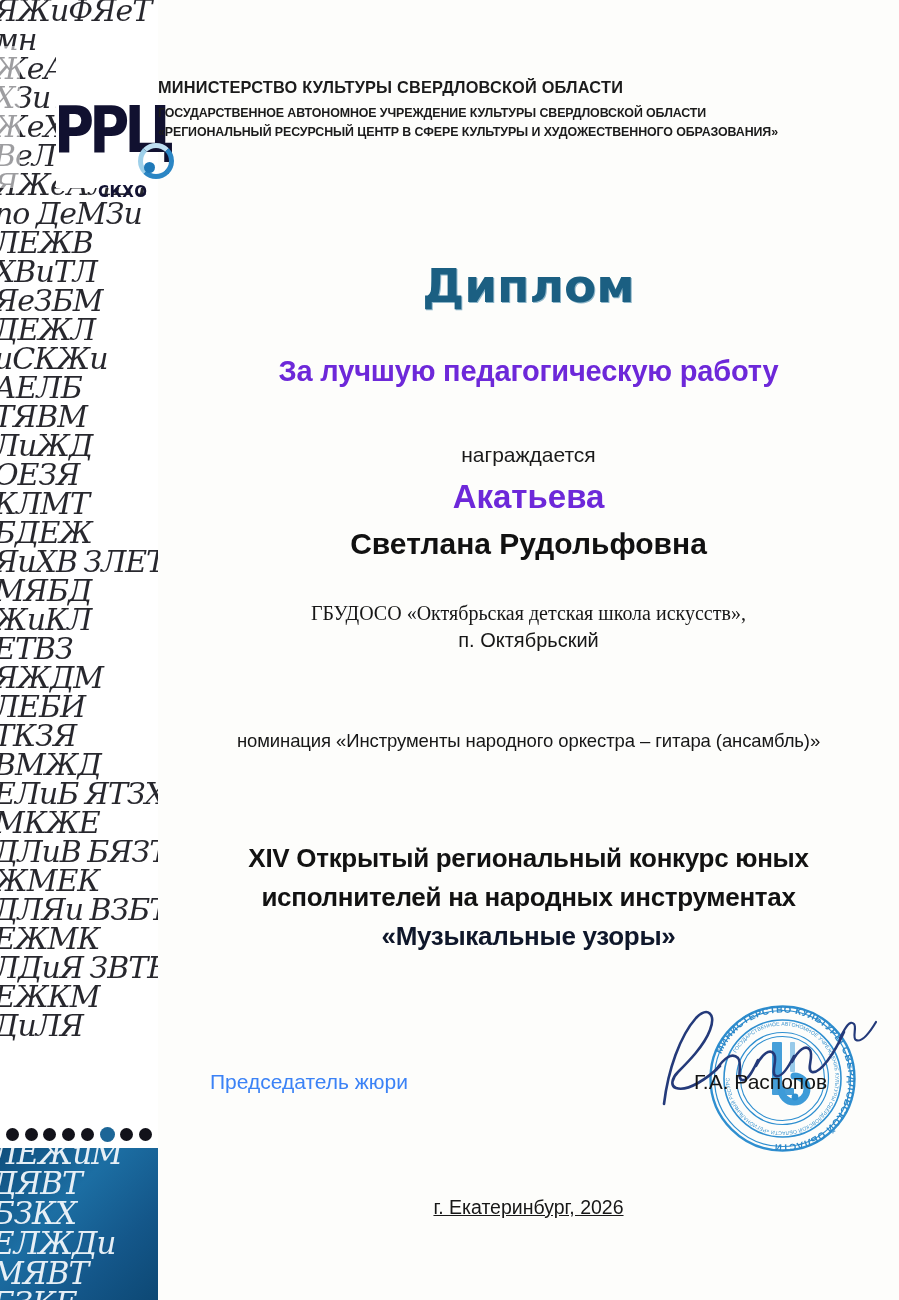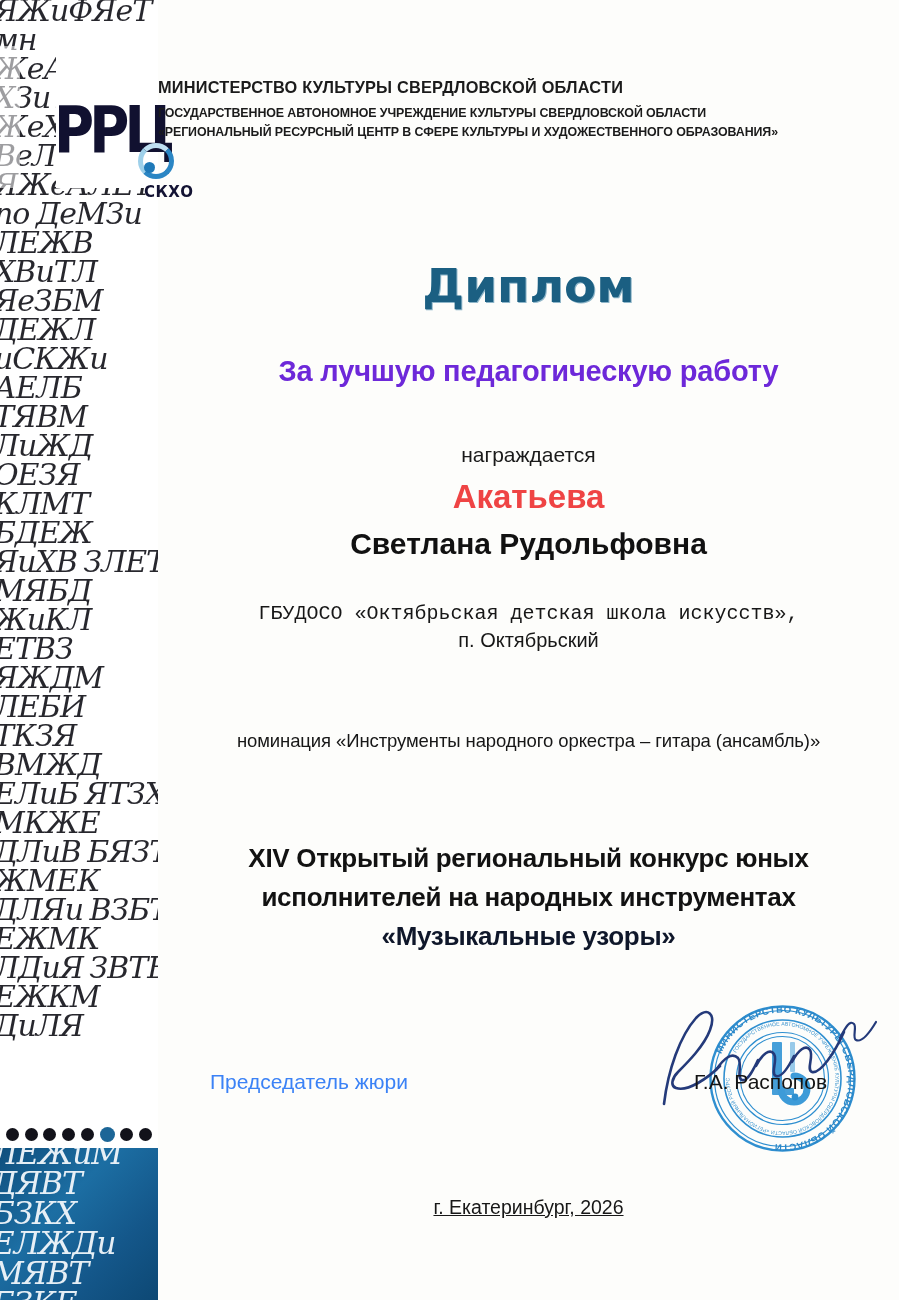--- a/index.html
+++ b/index.html
@@ -167,21 +167,20 @@
   }
   .logo-sub {
     position: absolute;
     left: 46px;
     top: 86px;
     font-family: "DejaVu Sans", sans-serif;
     font-weight: bold;
     font-size: 15px;
     letter-spacing: 0.5px;
     color: #131333;
-    margin-left: 46px;
   }
 
   .org-line1 {
     font-family: "Liberation Sans", sans-serif;
     font-size: 16.5px;
     font-weight: 600;
     letter-spacing: 0.2px;
     color: #1b1b1b;
     white-space: nowrap;
     margin: 0 0 9px 0;
@@ -243,37 +242,37 @@
     color: #1a1a1a;
   }
 
   .recipient-last {
     position: absolute;
     left: 0; top: 478px;
     width: 741px;
     font-family: "Liberation Sans", sans-serif;
     font-weight: bold;
     font-size: 33px;
-    color: #ef4444;
+    color: #6d28d9;
   }
   .recipient-first {
     position: absolute;
     left: 0; top: 527px;
     width: 741px;
     font-family: "Liberation Sans", sans-serif;
     font-weight: bold;
     font-size: 30px;
     color: #111111;
   }
 
   .institution1 {
     position: absolute;
     left: 0; top: 602px;
     width: 741px;
-    font-family: Liberation Mono, monospace;
+    font-family: Liberation Serif, serif;
     font-size: 20px;
     color: #171717;
   }
   .institution2 {
     position: absolute;
     left: 0; top: 629px;
     width: 741px;
     font-family: "Liberation Sans", sans-serif;
     font-size: 20px;
     color: #171717;

